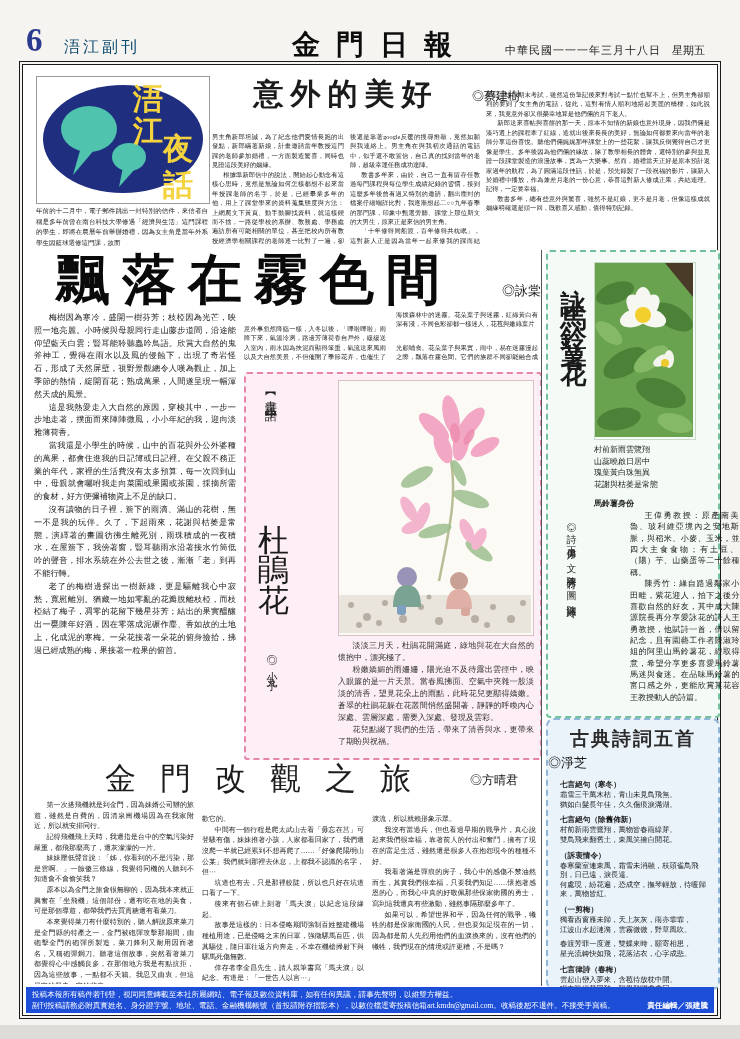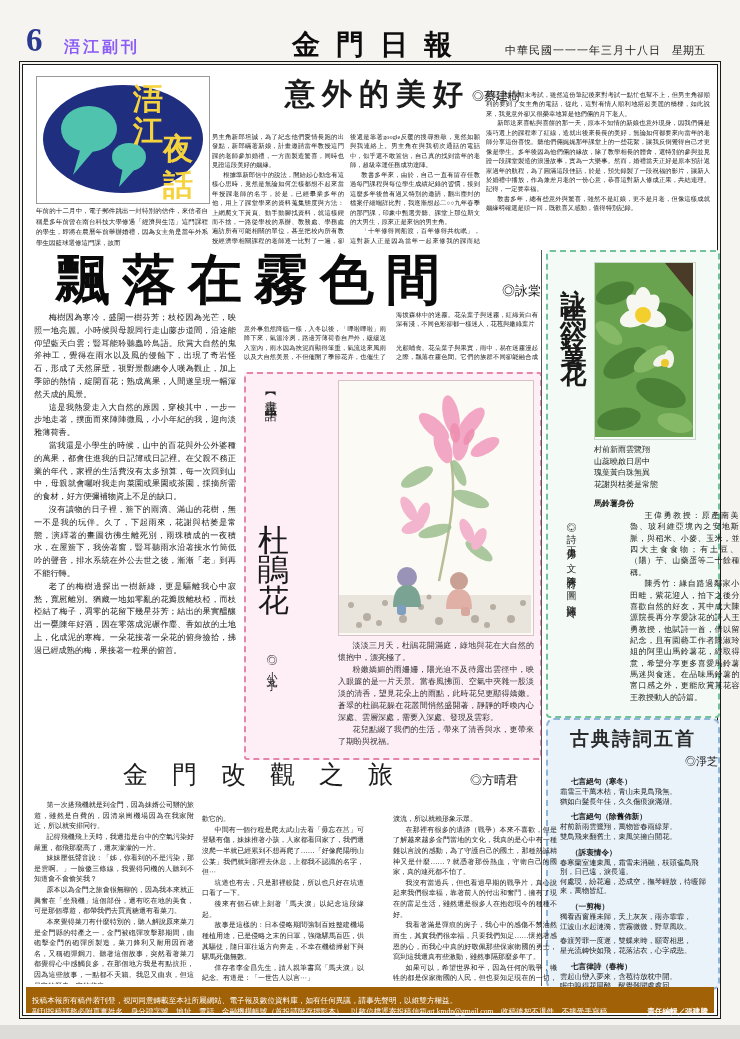--- a/index.html
+++ b/index.html
@@ -10,30 +10,30 @@
   .body6{font-size:6.3px;line-height:1.5;text-align:justify;text-justify:inter-character;color:#222;}
   .body65{font-size:6.5px;line-height:1.62;text-align:justify;text-justify:inter-character;color:#222;}
   .body7{font-size:7px;line-height:1.52;text-align:justify;text-justify:inter-character;color:#222;}
   .body8{font-size:8.2px;line-height:1.56;text-align:justify;text-justify:inter-character;color:#222;}
   p{margin:0;text-indent:1.8em;}
   p.noind{text-indent:0;margin-top:14px;}
   .frame{border:1px solid #1a1a1a;outline:1px solid #1a1a1a;outline-offset:2px;background:#fff;}
   .headline-sans{font-family:"Liberation Sans",sans-serif;}
   .byline{font-size:12px;color:#111;}
   .poem-line{font-size:7.3px;line-height:1.32;}
-  .poem-head{font-size:7.6px;font-weight:bold;margin-top:6px;margin-left:11px;}
+  .poem-head{font-size:7.6px;font-weight:bold;margin-top:6px;}
   .gap-top{margin-top:5px;}
 </style>
 </head>
 <body>
 
 <div id="page">
 
   <div class="abs" style="left:26px;top:22px;font-size:33px;font-weight:bold;color:#2a3a8e;">6</div>
-  <div class="abs" style="left:64px;top:37px;font-size:16px;font-weight:bold;color:#8b5cf6;letter-spacing:3px;">浯江副刊</div>
+  <div class="abs" style="left:64px;top:37px;font-size:16px;font-weight:normal;color:#0c4a6e;letter-spacing:3px;">浯江副刊</div>
   <div class="abs" style="left:250px;top:26px;width:260px;text-align:center;font-size:28px;font-weight:bold;letter-spacing:16px;color:#0d0d0d;">金門日報</div>
   <div class="abs" style="left:505px;top:43px;font-size:11px;letter-spacing:1px;">中華民國一一一年三月十八日</div>
   <div class="abs" style="left:672px;top:43px;font-size:11px;">星期五</div>
 
   <div class="abs frame" style="left:22px;top:64px;width:694px;height:950px;"></div>
 
   <div class="abs" style="left:36px;top:76px;width:172px;height:126px;background:#fff;border:1px solid #9a9a9a;">
     <svg width="172" height="126" viewBox="0 0 172 126">
       <ellipse cx="86" cy="62" rx="80" ry="54" fill="#1f2e7f"></ellipse>
       <ellipse cx="52" cy="52" rx="28" ry="23" fill="#4fc3ad"></ellipse>
@@ -41,21 +41,21 @@
       <ellipse cx="92" cy="80" rx="17" ry="14" fill="#4fc3ad"></ellipse>
       <polygon points="86,90 82,110 98,92" fill="#4fc3ad"></polygon>
     </svg>
     <span class="abs" style="left:96px;top:2px;color:#f5d33f;font-weight:bold;font-size:30px;">浯</span>
     <span class="abs" style="left:96px;top:34px;color:#f5d33f;font-weight:bold;font-size:30px;">江</span>
     <span class="abs" style="left:126px;top:52px;color:#f5d33f;font-weight:bold;font-size:30px;">夜</span>
     <span class="abs" style="left:126px;top:88px;color:#f5d33f;font-weight:bold;font-size:30px;">話</span>
   </div>
   <div class="abs body65" style="left:36px;top:206px;width:172px;height:44px;overflow:hidden;">年前的十二月中，電子郵件跳出一封特別的信件，來信者自稱是多年前曾在南台科技大學修過「經濟與生活」這門課程的學生，即將在農曆年前舉辦婚禮，因為女主角是當年外系學生因籃球選修這門課，故而</div>
 
-  <div class="abs headline-sans" style="left:222px;top:74px;width:248px;text-align:right;font-size:30px;font-weight:bold;letter-spacing:7px;">意外的美好</div>
+  <div class="abs headline-sans" style="left:222px;top:74px;width:248px;text-align:center;font-size:30px;font-weight:bold;letter-spacing:7px;">意外的美好</div>
   <div class="abs byline" style="left:472px;top:88px;">◎蔡建樹</div>
   <div class="abs body6" style="left:212px;top:118px;width:132px;height:126px;overflow:hidden;">
     <p class="noind">男主角新郎坦誠，為了紀念他們愛情長跑的出發點，新郎瞞著新娘，計畫邀請當年教授這門課的老師參加婚禮，一方面製造驚喜，同時也見證這段美好的姻緣。</p>
     <p>根據準新郎信中的說法，開始起心動念有這樣心思時，竟然是無論如何怎樣都想不起來當年授課老師的名字，於是，已經畢業多年的他，用上了課堂學來的資料蒐集態度與方法：上網爬文下黃頁、動手動腳找資料，就這樣鍥而不捨，一路從學校的系辦、教務處、學務處遍訪所有可能相關的單位，甚至把校內所有教授經濟學相關課程的老師逐一比對了一遍，卻還是徒勞無功，幾經波折好不容易總算找到與記憶吻合的名字，但卻又發現，當年這位兼課的老師電子信箱已經停用，不過，這並不能阻止當事人的心意，終於，最</p>
   </div>
   <div class="abs body6" style="left:350px;top:118px;width:130px;height:126px;overflow:hidden;">
     <p class="noind">後還是靠著google反覆的搜尋推敲，竟然如願與我連絡上。男主角在與我初次通話的電話中，似乎還不敢置信，自己真的找到當年的老師，超級幸運任務成功達陣。</p>
     <p>教書多年來，由於，自己一直有留存任教過每門課程與每位學生成績紀錄的習慣，接到這麼多年後曾有過又特別的邀請，翻出塵封的檔案仔細端詳比對，我逐漸想起二○○九年春季的那門課，印象中甄選旁聽、課堂上那位斯文的大男生，原來正是來信的男主角。</p>
     <p>「十年修得同船渡，百年修得共枕眠」，這對新人正是因為當年一起來修我的課而結緣，而且根據女主角頗自謙的說法，其實是因為選課時手滑，才意外點選了這門課。又陸續隔週遇上一門計定要求的課程，新郎當年寬宏自告奮勇幫忙新娘抄寫</p>
   </div>
@@ -196,21 +196,21 @@
     </div>
     <div class="abs" style="left:46px;top:246px;width:118px;font-size:8px;font-weight:bold;color:#1a1a1a;">馬鈴薯身份</div>
     <div class="abs" style="left:46px;top:258px;width:118px;height:198px;overflow:hidden;font-size:8px;line-height:1.42;text-align:justify;color:#222;margin-left:36px;">
       <p>王偉勇教授：原產南美秘魯、玻利維亞境內之安地斯山脈，與稻米、小麥、玉米，並稱四大主食食物；有土豆、洋（陽）芋、山藥蛋等二十餘種異稱。</p>
       <p>陳秀竹：緣自路過鄰家小小田畦，紫花迎人，拍下之後分享喜歡自然的好友，其中成大陳益源院長再分享愛詠花的詩人王偉勇教授，他賦詩一首，倩以留存紀念，且有園藝工作者陳淑玲小姐的阿里山馬鈴薯花，經取得同意，希望分享更多喜愛馬鈴薯的馬迷與食迷。在品味馬鈴薯的豐富口感之外，更能欣賞其花容與王教授動人的詩篇。</p>
     </div>
   </div>
 
   <div class="abs" style="left:546px;top:718px;width:170px;height:268px;background:#eaf3fa;border:2px dashed #8fb6d9;border-radius:8px;overflow:hidden;">
     <div style="text-align:center;margin-top:6px;font-size:19px;font-weight:bold;letter-spacing:2px;color:#2b2b2b;">古典詩詞五首</div>
-    <div style="text-align:right;font-size:11px;margin-top:2px;color:#1a1a1a;">◎淨芝</div>
+    <div style="text-align:left;font-size:13px;margin-top:2px;color:#1a1a1a;">◎淨芝</div>
     <div style="padding:2px 10px 0 12px;">
       <div>
         <div class="poem-head">七言絕句（寒冬）</div>
         <div class="poem-line">霜雪三千萬木枯，青山未見鳥飛無。</div>
         <div class="poem-line">猶如白髮長年佳，久久傷痕淚滿湖。</div>
       </div>
       <div>
         <div class="poem-head">七言絕句（除舊佈新）</div>
         <div class="poem-line">村前新雨雲鷺翔，萬物皆春雨綠芽。</div>
         <div class="poem-line">雙鳥飛來翻舊土，東風笑擁自開花。</div>
@@ -229,49 +229,48 @@
       </div>
       <div>
         <div class="poem-head">七言律詩（春梅）</div>
         <div class="poem-line">雲起山巒入夢來，含苞待放枕中開。</div>
         <div class="poem-line">眠中嗅得花同醉，醒覺難聞處處回。</div>
 
       </div>
     </div>
   </div>
 
-  <div class="abs headline-sans" style="left:70px;top:758px;width:400px;text-align:center;font-size:25px;font-weight:400;letter-spacing:24px;color:#1c1c1c;">金門改觀之旅</div>
+  <div class="abs headline-sans" style="left:70px;top:758px;width:400px;text-align:center;font-size:31px;font-weight:400;letter-spacing:24px;color:#1c1c1c;">金門改觀之旅</div>
   <div class="abs byline" style="left:470px;top:772px;">◎方晴君</div>
 
   <div class="abs body7" style="left:34px;top:800px;width:160px;height:184px;overflow:hidden;">
     <p>第一次搭飛機就是到金門，因為妹婿公司辦的旅遊，雖然是自費的，因清泉崗機場因為在我家附近，所以就安排同行。</p>
     <p>記得飛機飛上天時，我還指是台中的空氣污染好嚴重，都飛那麼高了，還灰濛濛的一片。</p>
     <p>妹妹壓低聲音說：「姊，你看到的不是污染，那是雲啊。」一臉傻三條線，我覺得同機的人聽到不知道會不會偷笑我？</p>
     <p>原本以為金門之旅會很無聊的，因為我本來就正興奮在「坐飛機」這個部份，還有吃在地的美食，可是那個導遊，都帶我們去買貢糖還有看菜刀。</p>
     <p>本來覺得菜刀有什麼特別的，聽人解說原來菜刀是金門縣的特產之一，金門被砲彈攻擊那期間，由砲擊金門的砲彈所製造，菜刀鋒利又耐用因而著名，又稱砲彈鋼刀。聽著這個故事，突然看著菜刀都覺得心中感觸良多，在那個地方我是有點抗拒，因為這些故事，一點都不天籟。我忍又由衷，但這是它的歷史，它的悲痛。</p>
 
   </div>
   <div class="abs body7" style="left:202px;top:800px;width:162px;height:184px;overflow:hidden;">
     <p class="noind">歡它的。</p>
     <p>中間有一個行程是爬太武山去看「毋忘在莒」可登騷有傷，妹妹推著小孩，人家都看回家了，我們還沒爬一半就已經累到不想再爬了……「好像爬陽明山公某」我們就到那裡去休息，上都我不認識的名字，但⋯</p>
     <p>坑道也有去，只是那裡較陡，所以也只好在坑道口看了一下。</p>
     <p>後來有個石碑上刻著「馬夫淚」以紀念這段緣起。</p>
     <p>故事是這樣的：日本侵略期間強制百姓整建機場種植用途，已是侵略之末的日軍，強徵騾馬百匹，供其驅使，隨日軍往返方向奔走，不幸在機槍掃射下與騾馬死傷無數。</p>
     <p>倖存者李金昌先生，請人親筆書寫「馬夫淚」以紀念。有道是：「一世告人以言⋯」</p>
   </div>
-  <div class="abs body7" style="left:393px;top:800px;width:164px;height:184px;overflow:hidden;">
+  <div class="abs body7" style="left:372px;top:800px;width:164px;height:184px;overflow:hidden;">
     <p class="noind">淚流，所以就賴形象示眾。</p>
-    <p>在那裡有很多的遺跡（戰爭）本來不喜歡，但是了解越來越多金門當地的文化，我真的是心中有一種難以言說的感動，為了守護自己的國土，那種熱誠精神又是什麼……？就憑著那份熱血，守衛自己的國家，真的連死都不怕了。</p>
     <p>我沒有當過兵，但也看過早期的戰爭片，真心說起來我們很幸福，靠著前人的付出和奮鬥，擁有了現在的富足生活，雖然還是很多人在抱怨現今的種種不好。</p>
     <p>我看著滿是彈痕的房子，我心中的感傷不禁油然而生，其實我們很幸福，只要我們知足……懷抱著感恩的心，而我心中真的好敬佩那些保家衛國的勇士，寫到這我還真有些激動，雖然事隔那麼多年了。</p>
     <p>如果可以，希望世界和平，因為任何的戰爭，犧牲的都是保家衛國的人民，但也要知足現在的一切，因為都是前人先烈用他們的血淚換來的，沒有他們的犧牲，我們現在的情境或許更糟，不是嗎？</p>
 
   </div>
 
-  <div class="abs" style="left:26px;top:987px;width:688px;height:26px;background:#a16207;color:#fff;padding:8px 6px;box-sizing:border-box;">
+  <div class="abs" style="left:26px;top:987px;width:688px;height:26px;background:#1d4ed8;color:#fff;padding:2px 6px;box-sizing:border-box;">
     <div style="font-size:7.6px;line-height:1.45;">投稿本報所有稿件若刊登，視同同意轉載至本社所屬網站、電子報及數位資料庫，如有任何異議，請事先聲明，以維雙方權益。</div>
     <div style="font-size:7.6px;line-height:1.45;">
       <span>副刊投稿請務必附真實姓名、身分證字號、地址、電話、金融機構帳號（首投請附存摺影本），以數位檔逕寄投稿信箱art.kmdn@gmail.com。收稿後恕不退件。不接受手寫稿。</span>
       <span style="float:right;font-weight:bold;">責任編輯／張建騰</span>
     </div>
   </div>
 
 </div>
 
 </body></html>

